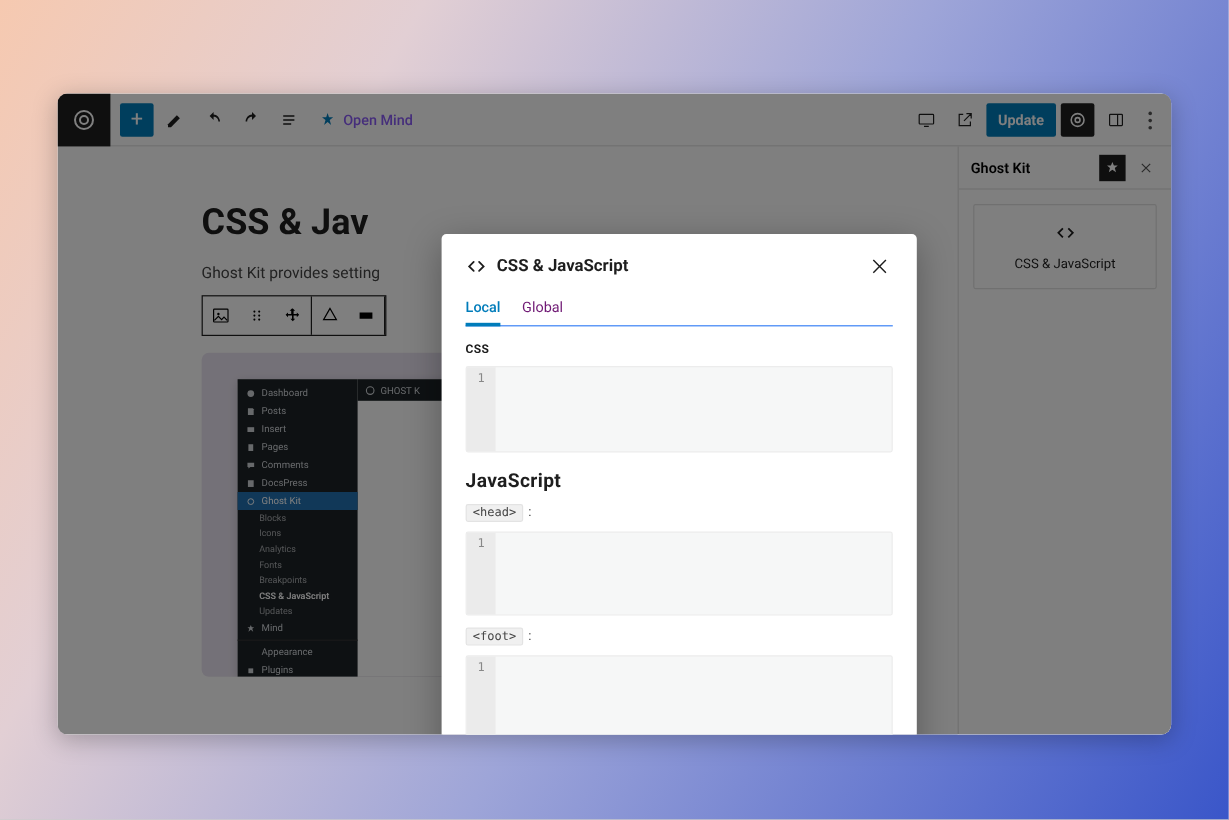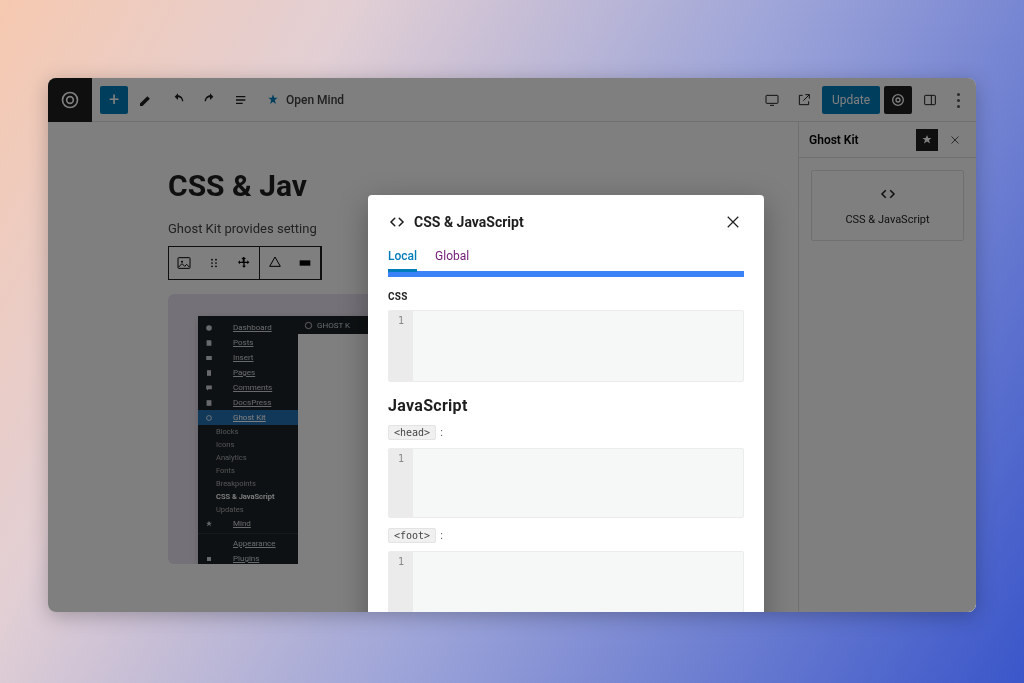--- a/index.html
+++ b/index.html
@@ -18,44 +18,44 @@
   .topbar {
     height: 44px; border-bottom: 1px solid #e0e0e0; display: flex; align-items: center;
     padding: 0 8px; gap: 4px; font-size: 12px; color: #1e1e1e;
     position: relative;
   }
   .logo-sq { width: 44px; height: 44px; background: #1e1e1e; margin: -8px 4px -8px -8px; display:flex; align-items:center; justify-content:center;}
   .logo-sq svg { width: 20px; height:20px; }
   .add-btn { width: 28px; height: 28px; background:#1e73be; background:#007cba; color:#fff; border-radius:2px; display:flex;align-items:center;justify-content:center; font-size:18px; font-weight:400;}
   .tb-icon { width: 28px; height:28px; display:flex; align-items:center;justify-content:center; color:#1e1e1e;}
   .tb-icon svg { width:16px; height:16px; }
-  .open-mind { display:flex; align-items:center; gap:6px; color:#404040; font-weight:500; margin-left:6px;}
+  .open-mind { display:flex; align-items:center; gap:6px; color:#8b5cf6; font-weight:500; margin-left:6px;}
   .open-mind svg { width:14px; height:14px; }
   .tb-right { position:absolute; right:8px; top:0; height:44px; display:flex; align-items:center; gap:4px;}
-  .update-btn { background:#007cba; color:#fff; height:28px; padding:2px 10px; border-radius:2px; font-size:12px; font-weight:400; display:flex; align-items:center;}
+  .update-btn { background:#007cba; color:#fff; height:28px; padding:2px 10px; border-radius:2px; font-size:12px; font-weight:700; display:flex; align-items:center;}
   .logo-dark { width:28px; height:28px; background:#1e1e1e; display:flex;align-items:center;justify-content:center; border-radius:2px;}
   .kebab { width:20px; display:flex; flex-direction:column; align-items:center; gap:3px;}
   .kebab span { width:3px; height:3px; background:#555; border-radius:50%; }
 
   .body { flex:1; display:flex; }
   .canvas { flex:1; padding: 46px 0 0 120px; position:relative; }
   .canvas h1 { font-size: 30px; font-weight:700; color:#1e1e1e; }
   .canvas .sub { font-size: 13px; color:#444; margin-top:18px; }
   .floating-tb { margin-top:10px; display:inline-flex; border:1px solid #1e1e1e; height:34px; align-items:center; background:#fff;}
   .floating-tb .grp { display:flex; align-items:center; height:100%;}
   .floating-tb .sep { width:1px; height:100%; background:#1e1e1e;}
   .floating-tb .itm { width:30px; height:100%; display:flex; align-items:center; justify-content:center;}
   .floating-tb svg { width:16px; height:16px; }
   .inner-shot {
     margin-top:14px; width:460px; height:270px; background:#e9e3f0; border-radius:6px;
     position:relative; overflow:hidden;
   }
   .wp { position:absolute; left:30px; top:22px; bottom:0; right:0; background:#fff; border-radius:4px 0 0 0; box-shadow:0 2px 8px rgba(0,0,0,0.15); display:flex;}
   .wp-sb { width:100px; background:#1d2327; color:#cfd3d7; font-size:8px; display:flex; flex-direction:column; padding-top:4px;}
-  .wp-sb .row { display:flex; align-items:center; gap:20px; padding:3px 7px;text-decoration:underline; }
+  .wp-sb .row { display:flex; align-items:center; gap:5px; padding:3px 7px; }
   .wp-sb .row.active { background:#2271b1; color:#fff;}
   .wp-sb .sub-row { padding:2px 7px 2px 18px; font-size:7.5px; color:#a7aaad;}
   .wp-sb .sub-row.bold { color:#fff; font-weight:600;}
   .wp-sb svg { width:8px; height:8px; flex-shrink:0; fill:currentColor;}
   .wp-sb .spacer { height:6px; border-bottom:1px solid #333; margin:2px 0;}
   .wp-tb { height:18px; background:#1d2327; position:absolute; left:100px; right:0; top:0; display:flex; align-items:center; padding:0 6px; color:#cfd3d7; font-size:8px; gap:4px;}
 
   .rpanel { width:178px; border-left:1px solid #e0e0e0; background:#fff; }
   .rpanel-hd { height:36px; border-bottom:1px solid #e0e0e0; display:flex; align-items:center; padding:0 10px; font-size:12px; font-weight:600; gap:6px; position:relative;}
   .rpanel-hd .star { width:22px; height:22px; background:#1e1e1e; display:flex;align-items:center;justify-content:center; margin-left:auto;}
@@ -67,21 +67,21 @@
 
   .overlay { position:absolute; inset:0; background:rgba(0,0,0,0.5);}
   .modal {
     position:absolute; left:320px; top:117px; width:396px; height:474px;
     background:#fff; border-radius:4px; box-shadow:0 8px 30px rgba(0,0,0,0.3);
     display:flex; flex-direction:column; padding:16px 20px 8px 20px;
   }
   .modal-hd { display:flex; align-items:center; gap:8px; font-size:14px; font-weight:700; color:#1e1e1e;}
   .modal-hd svg { width:18px; height:18px;}
   .modal-hd .close { margin-left:auto; width:22px; height:22px; display:flex;align-items:center;justify-content:center; cursor:pointer;}
-  .tabs { display:flex; gap:18px; margin-top:10px; border-bottom:6px solid #3b82f6; font-size:12px;}
+  .tabs { display:flex; gap:18px; margin-top:10px; border-bottom:1px solid #3b82f6; font-size:12px;}
   .tabs .tab { padding:6px 0; color:#701a75; }
   .tabs .tab.active { color:#007cba; border-bottom:3px solid #007cba; font-weight:500; margin-bottom:-1px;}
   .sect { margin-top:14px; }
   .sect-label { font-size:10px; font-weight:700; letter-spacing:0.3px; color:#1e1e1e; text-transform:uppercase;}
   .sect-label.nc { text-transform:none; font-size:16px; font-weight:700;}
   .code-box { margin-top:8px; background:#f6f7f7; border:1px solid #ececec; height:72px; display:flex; border-radius:2px;}
   .code-box.short { height:70px;}
   .gutter { width:24px; background:#ebebeb; text-align:center; padding-top:4px; font-size:10px; color:#888; font-family:monospace;}
   .help { font-size:10px; color:#8a8a8a; font-style:italic; margin-top:6px; line-height:1.35;}
   .tag-label { display:inline-block; background:#f0f0f0; border:1px solid #e3e3e3; padding:1px 5px; font-family:monospace; font-size:10px; border-radius:2px; margin-top:10px; color:#444;}

